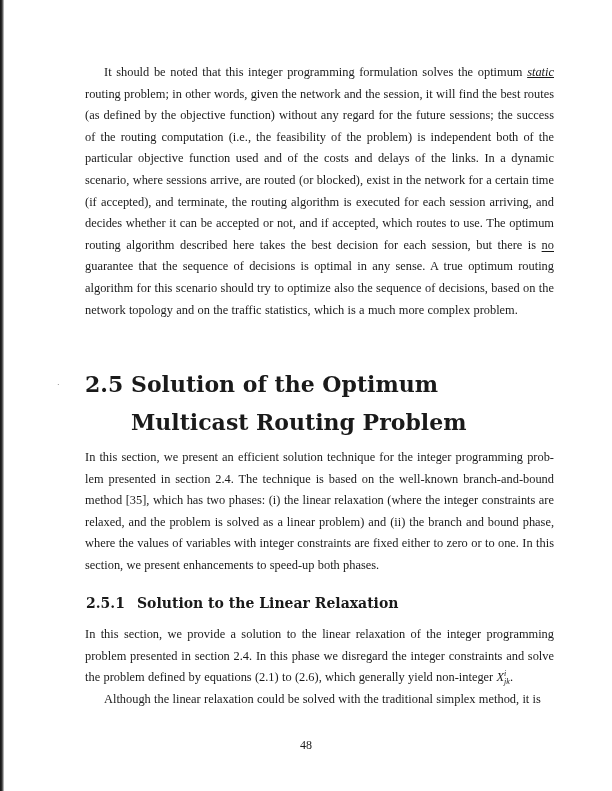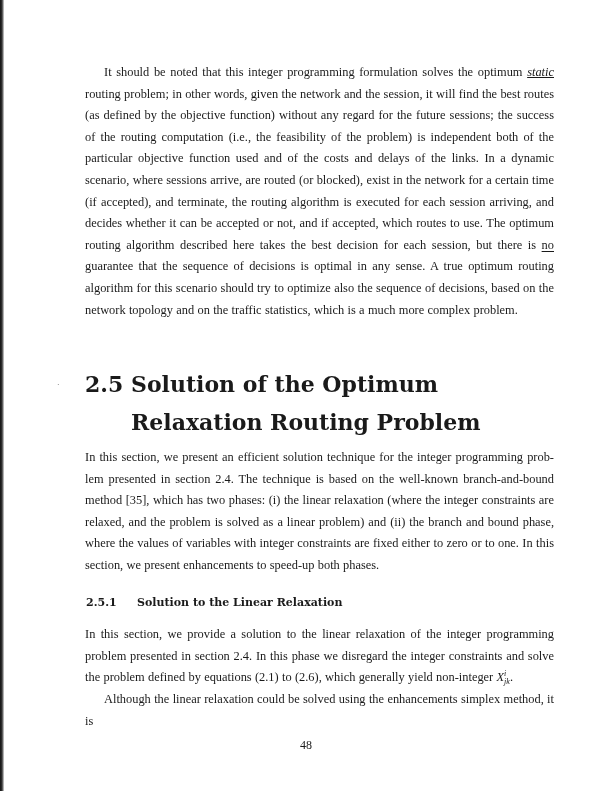--- a/index.html
+++ b/index.html
@@ -25,21 +25,21 @@
   .h2 {
     position: absolute; left: 0; width: 469px;
     font-family: "DejaVu Serif", "Liberation Serif", serif;
     font-weight: bold; font-size: 22px; line-height: 38px;
   }
   .h2 .num { position: absolute; left: 0; top: 0; }
   .h2 .title { display: block; margin-left: 46px; width: 425px; }
   .h3 {
     position: absolute; left: 1px; width: 469px;
     font-family: "DejaVu Serif", "Liberation Serif", serif;
-    font-weight: bold; font-size: 11px; line-height: 20px; white-space: nowrap;
+    font-weight: bold; font-size: 14px; line-height: 20px; white-space: nowrap;
   }
   .h3 .num { display: inline-block; width: 51px; }
   .stray-dot { position: absolute; left: 57px; top: 380px; font-size: 8px; color: #666; }
   .page-number {
     position: absolute; left: 0; width: 612px; top: 738px; text-align: center;
     font-family: "Liberation Serif", serif; font-size: 12px;
   }
   em { font-style: italic; text-decoration: underline; }
   u { text-decoration: underline; text-underline-offset: 2px; margin-top: 36px; }
   .math { font-style: italic; }
@@ -49,29 +49,29 @@
 <body>
 
 <div class="scan-edge"></div>
 
 <div class="page">
 
   <p class="p indent" style="top:62px; margin:0;"><span>It should be noted that this integer programming formulation solves the optimum </span><em>static</em><span> routing problem; in other words, given the network and the session, it will find the best routes (as defined by the objective function) without any regard for the future sessions; the success of the routing computation (i.e., the feasibility of the problem) is independent both of the particular objective function used and of the costs and delays of the links. In a dynamic scenario, where sessions arrive, are routed (or blocked), exist in the network for a certain time (if accepted), and terminate, the routing algorithm is executed for each session arriving, and decides whether it can be accepted or not, and if accepted, which routes to use. The optimum routing algorithm described here takes the best decision for each session, but there is </span><u>no</u><span> guarantee that the sequence of decisions is optimal in any sense. A true optimum routing algorithm for this scenario should try to optimize also the sequence of decisions, based on the network topology and on the traffic statistics, which is a much more complex problem.</span></p>
 
   <div class="h2" style="top:365px;">
     <span class="num">2.5</span>
-    <span class="title">Solution of the Optimum Relaxation Routing Prob­lem</span>
+    <span class="title">Solution of the Optimum Multicast Routing Prob­lem</span>
   </div>
 
   <p class="p" style="top:447px; margin:0;">In this section, we present an efficient solution technique for the integer programming prob­lem presented in section 2.4. The technique is based on the well-known branch-and-bound method [35], which has two phases: (i) the linear relaxation (where the integer constraints are relaxed, and the problem is solved as a linear problem) and (ii) the branch and bound phase, where the values of variables with integer constraints are fixed either to zero or to one. In this section, we present enhancements to speed-up both phases.</p>
 
   <div class="h3" style="top:593px;">
     <span class="num">2.5.1</span><span>Solution to the Linear Relaxation</span>
   </div>
 
   <p class="p" style="top:624px; margin:0;"><span>In this section, we provide a solution to the linear relaxation of the integer programming problem presented in section 2.4. In this phase we disregard the integer constraints and solve the problem defined by equations (2.1) to (2.6), which generally yield non-integer </span><span class="math"><span>X</span><span class="supsub"><span style="display:block;">i</span><span style="display:block;">jk</span></span></span><span>.</span></p>
 
-  <p class="p indent" style="top:689px; margin:0;">Although the linear relaxation could be solved using the enhancements simplex method, it is</p>
+  <p class="p indent" style="top:689px; margin:0;">Although the linear relaxation could be solved with the traditional simplex method, it is</p>
 </div>
 
 <span class="stray-dot">·</span>
 
 <div class="page-number">48</div>
 
 </body></html>

